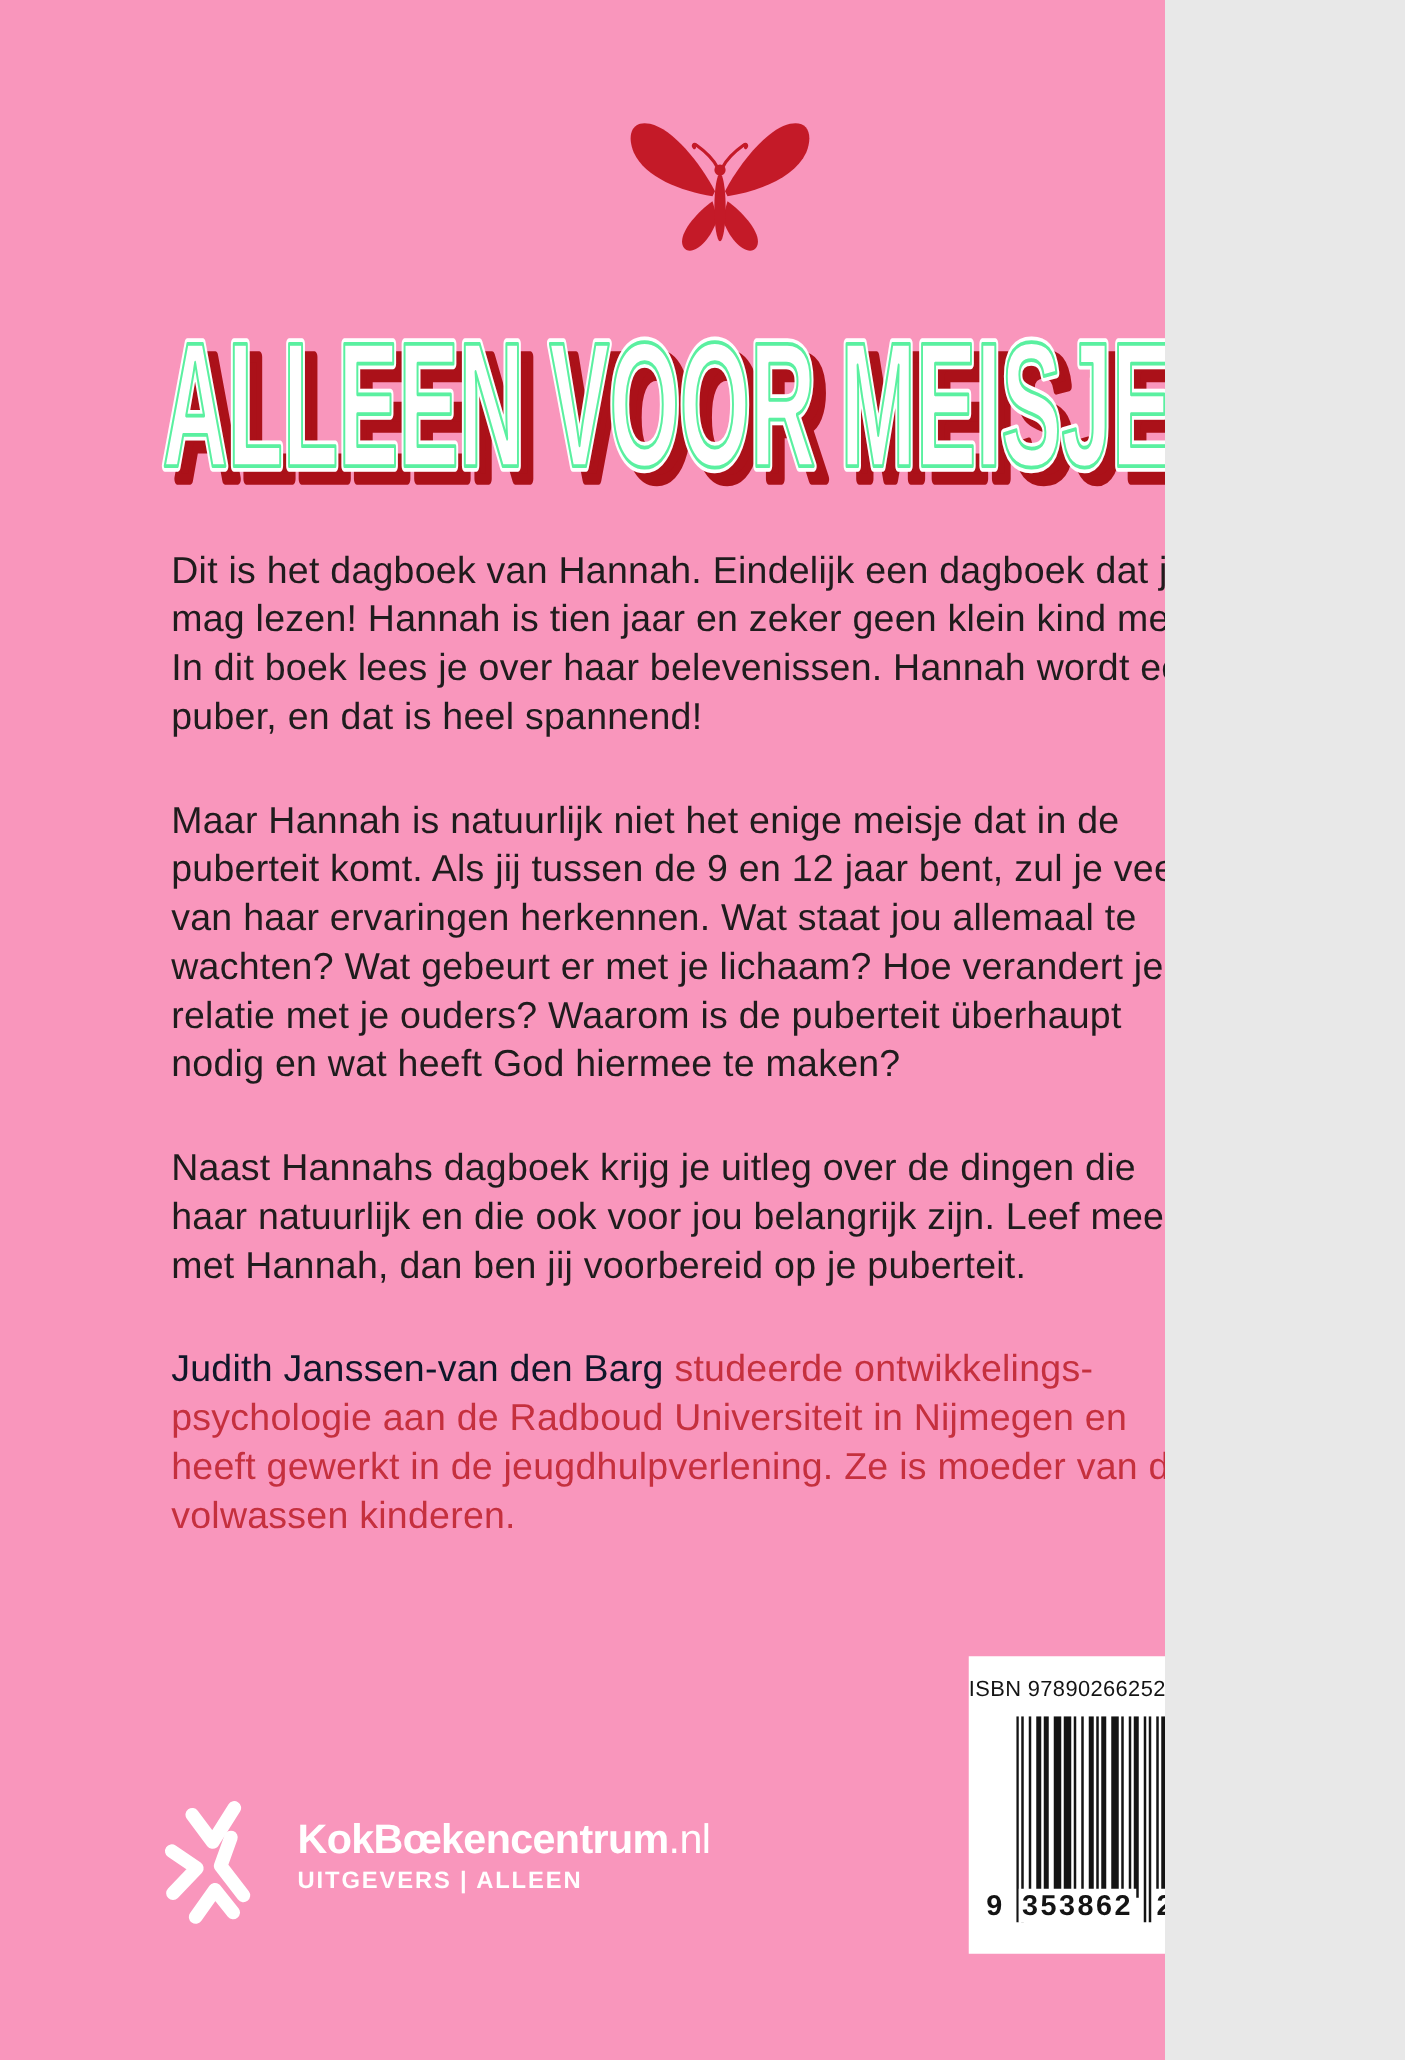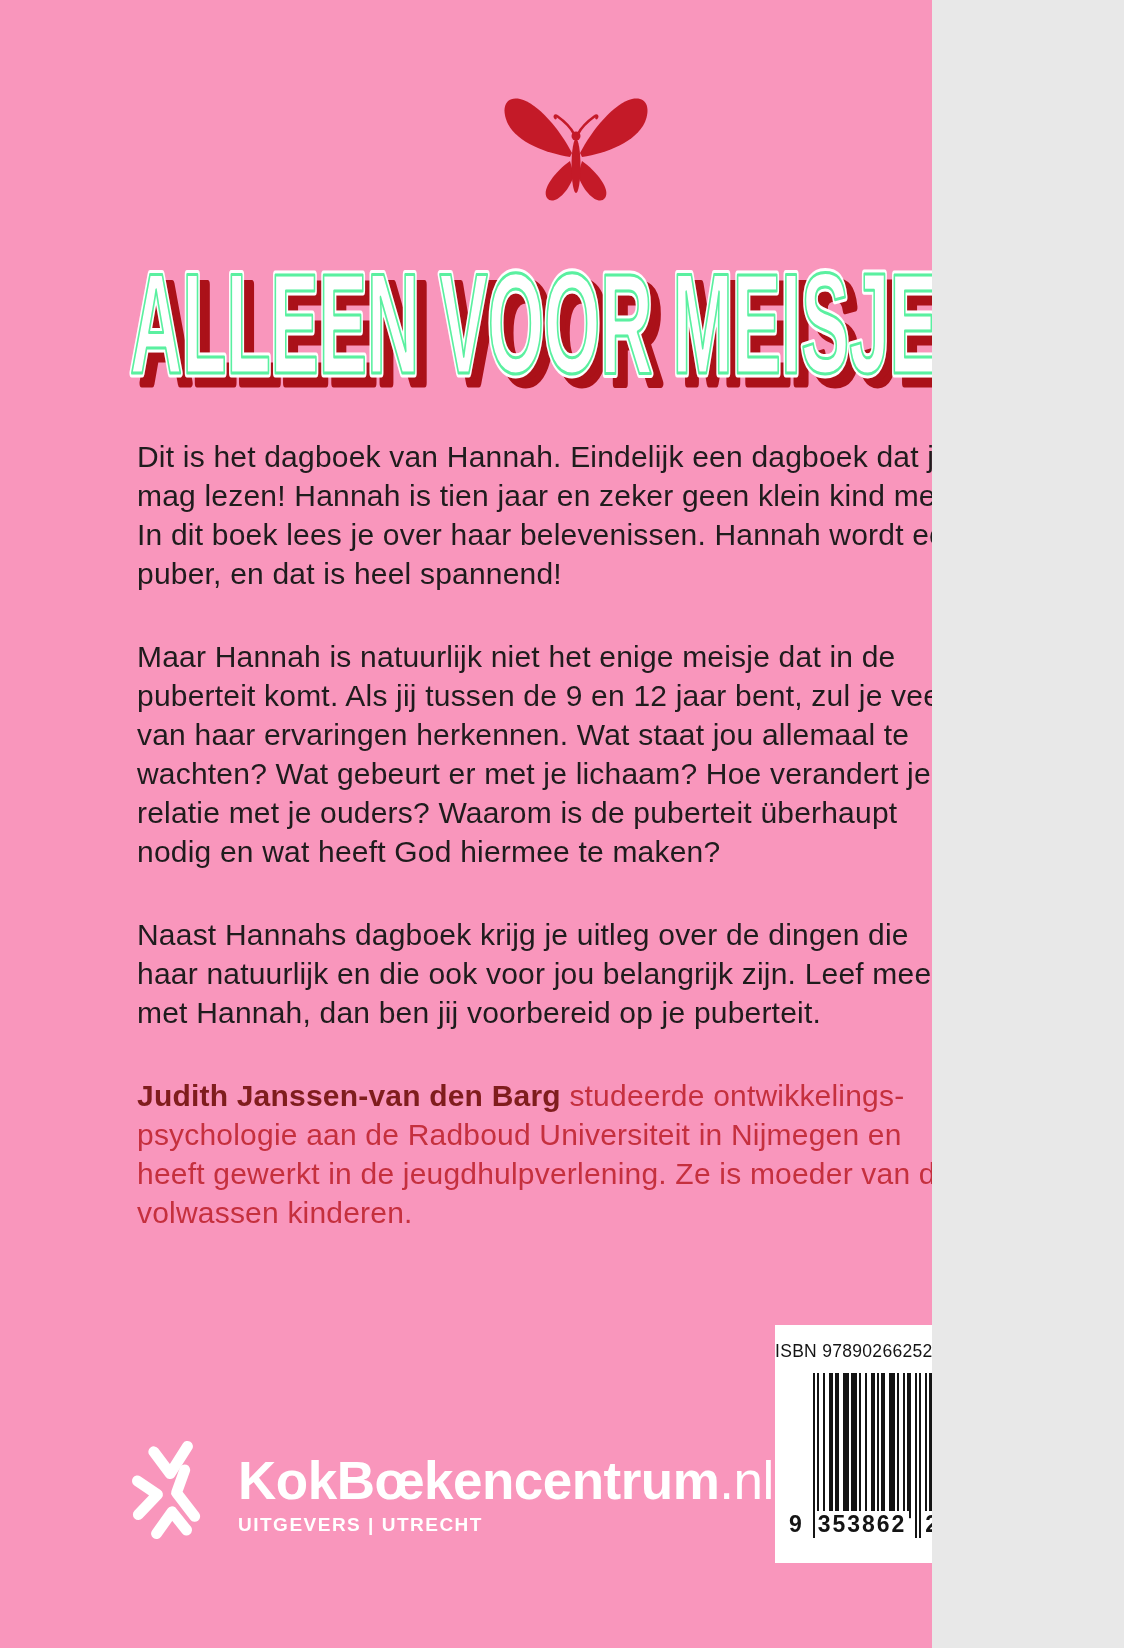--- a/index.html
+++ b/index.html
@@ -22,21 +22,21 @@
   .title-white{fill:#FFFFFF;stroke:#FFFFFF;stroke-width:9;}
   .title-green{fill:none;stroke:#5AF0A0;stroke-width:3;}
   
   .body-copy{
     position:absolute;left:137px;top:437px;width:840px;
     color:#1F1C1D;font-size:30px;line-height:39px;
     letter-spacing:0.2px;
   }
   .body-copy p{margin:0 0 44px 0;}
   .bio{color:#C5303E;}
-  .bio .bio-name{color:#7f1d1d;font-weight:bold;}
+  .bio .bio-name{color:#0f172a;font-weight:normal;}
   
   .barcode-box{
     position:absolute;left:775px;top:1325px;width:276px;height:238px;
     background:#FFFFFF;
   }
   .isbn-line{
     position:absolute;top:16px;left:0;right:0;text-align:left;
     font-size:17.5px;color:#141414;letter-spacing:0.3px;white-space:nowrap;
   }
   .bars-wrap{position:absolute;left:38px;top:48px;width:198px;height:165px;}
@@ -48,21 +48,21 @@
   }
   .ean-digits .grp{background:#FFFFFF;padding:0 3px;line-height:27px;}
   .ean-digits .pre{background:transparent;padding:0;line-height:27px;letter-spacing:0;}
   
   .publisher{
     position:absolute;left:126px;top:1440px;
     display:flex;align-items:flex-start;color:#FFFFFF;
   }
   .pub-mark{flex:0 0 auto;margin-right:20px;}
   .pub-text{padding-top:14px;}
-  .wordmark{font-size:53px;font-weight:bold;letter-spacing:-0.5px;line-height:1;white-space:nowrap;text-align:right;}
+  .wordmark{font-size:33px;font-weight:bold;letter-spacing:-0.5px;line-height:1;white-space:nowrap;text-align:right;}
   .wordmark .suffix{font-weight:normal;}
   .tagline{font-size:19px;font-weight:bold;letter-spacing:1.5px;margin-top:7px;white-space:nowrap;}
 </style>
 </head>
 <body>
 
 <div class="page">
 
   <svg class="butterfly" width="152" height="118" viewBox="0 0 152 118" aria-hidden="true">
     <g fill="#C41A28">
@@ -141,17 +141,17 @@
     <svg class="pub-mark" width="92" height="100" viewBox="0 0 100 110" aria-hidden="true">
       <g fill="none" stroke="#FFFFFF" stroke-width="12" stroke-linecap="round" stroke-linejoin="round">
         <path d="M30 13 L48 37 L67 7"></path>
         <path d="M12 45 L34 60 L13 82"></path>
         <path d="M64 33 L55 58 L75 84"></path>
         <path d="M33 103 L50 79 L66 99"></path>
       </g>
     </svg>
     <div class="pub-text">
       <div class="wordmark"><span>KokBœkencentrum</span><span class="suffix">.nl</span></div>
-      <div class="tagline">UITGEVERS | UTRECHT</div>
+      <div class="tagline">UITGEVERS | ALLEEN</div>
     </div>
   </div>
 
 </div>
 
 </body></html>

